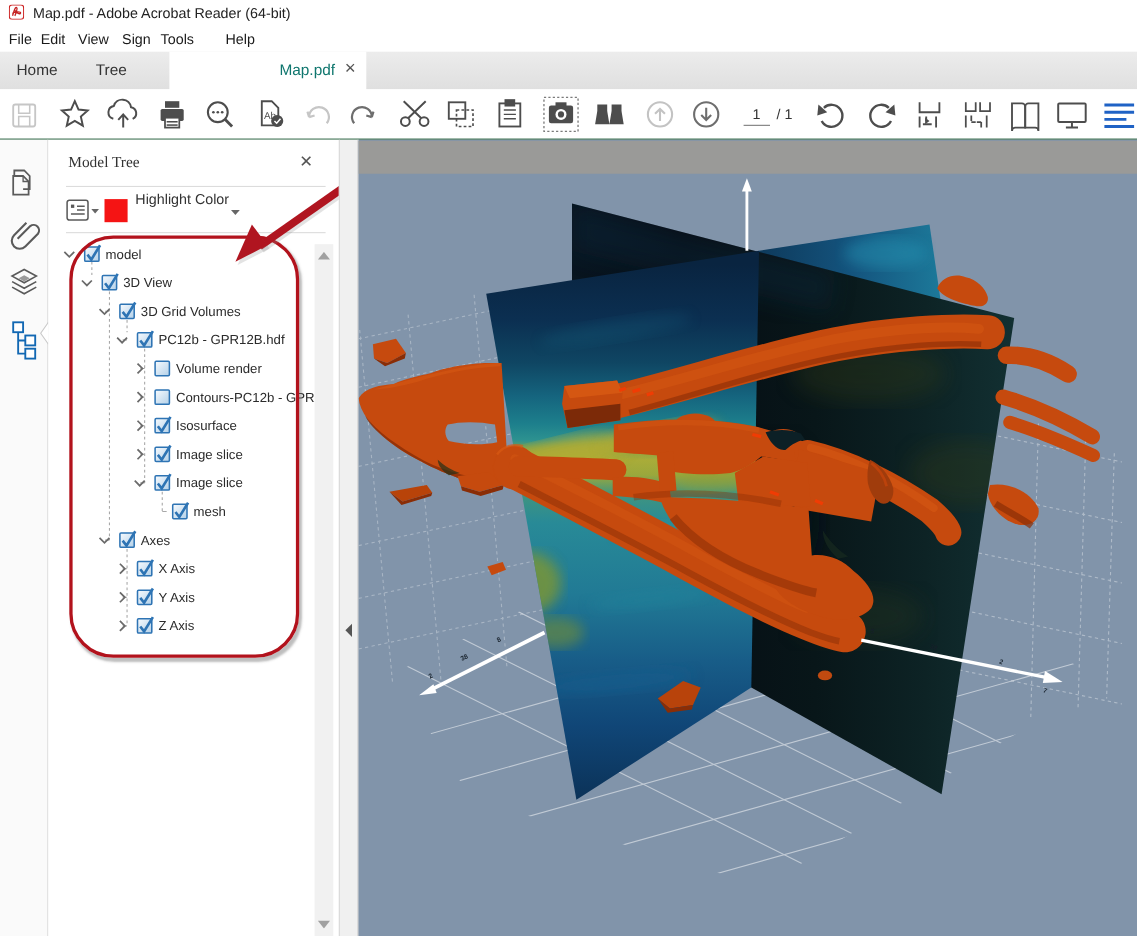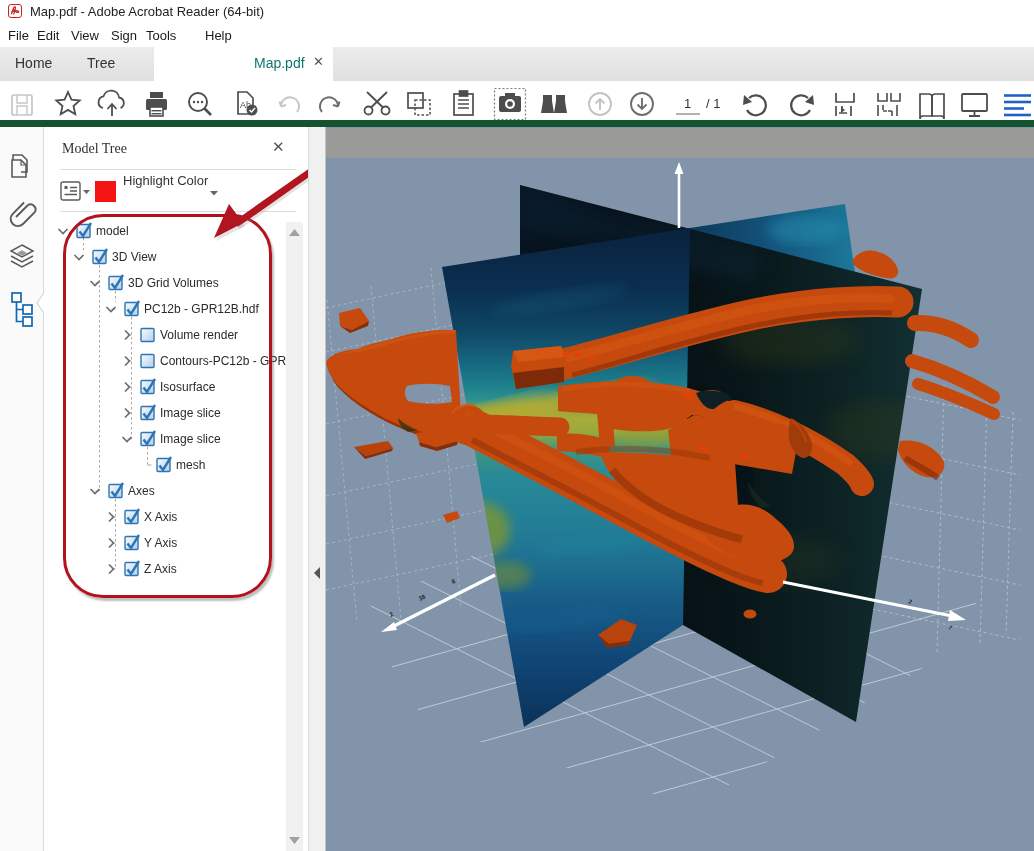--- a/index.html
+++ b/index.html
@@ -16,21 +16,21 @@
 .menuitem { position:absolute; top:5px; font-size:13px; color:#1a1a1a; }
 
 #tabbar { position:absolute; left:0; top:47px; width:1034px; height:50px;
   background:linear-gradient(#ececec,#dadada); border-bottom:1px solid #c9c9c9; }
 .tabtxt { position:absolute; top:8px; font-size:14px; color:#333; }
 #activetab { position:absolute; left:154px; top:0px; width:179px; height:35px; background:#fff; }
 #activetab span { position:absolute; left:70px; top:8px; font-size:14px; color:#0f766e;margin-left:30px; }
 #tabclose { position:absolute; left:155px; top:8px; font-size:13px; color:#555; }
 
 #toolbar { position:absolute; left:0; top:81px; width:1034px; height:46px; background:#fff;
-  border-bottom:7px solid #14532d; }
+  border-bottom:1px solid #14532d; }
 
 #sidebar { position:absolute; left:0; top:127px; width:44px; height:724px; background:#fafafa;
   border-right:1px solid #d9d9d9; }
 #panel { position:absolute; left:44px; top:127px; width:264px; height:724px; background:#fff; }
 #gutter { position:absolute; left:308px; top:127px; width:18px; height:724px; background:#f0f0f0;
   border-left:1px solid #d9d9d9; border-right:1px solid #c4c4c4; }
 #content { position:absolute; left:326px; top:127px; width:708px; height:724px; background:#8194aa; }
 #graybar { position:absolute; left:0; top:1px; width:708px; height:30px; background:#9a9a98; }
 
 #paneltitle { position:absolute; left:18px; top:14px; font-size:14px; color:#323232;font-family:Liberation Serif, serif; }

